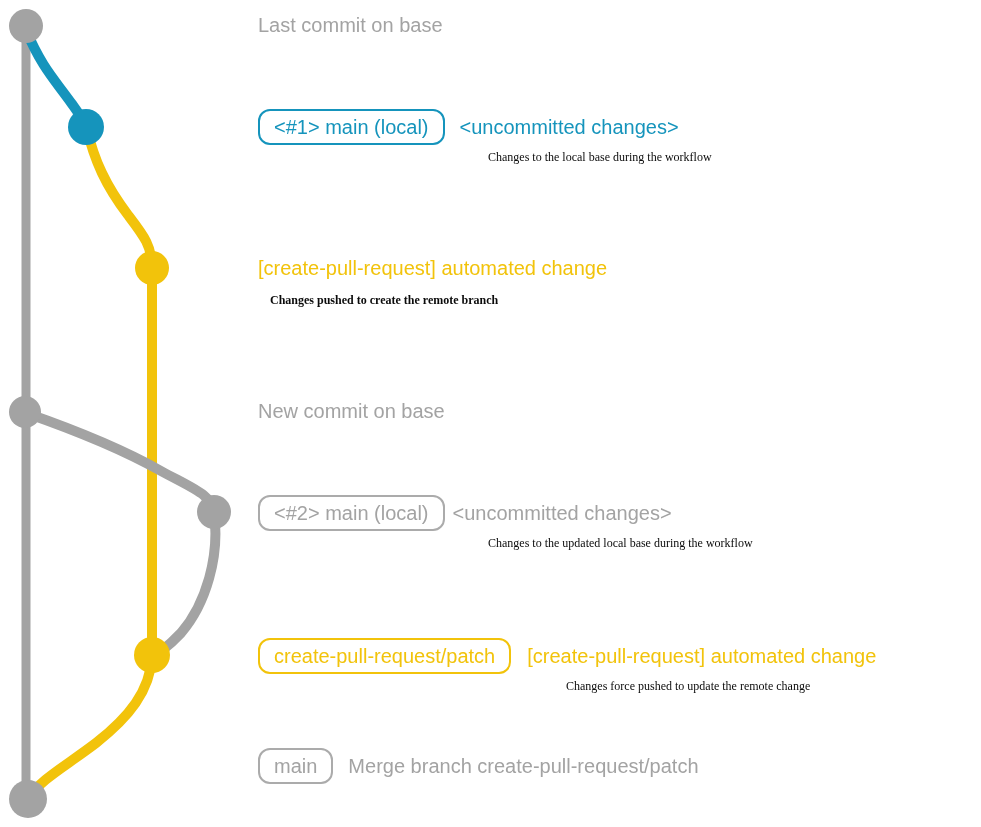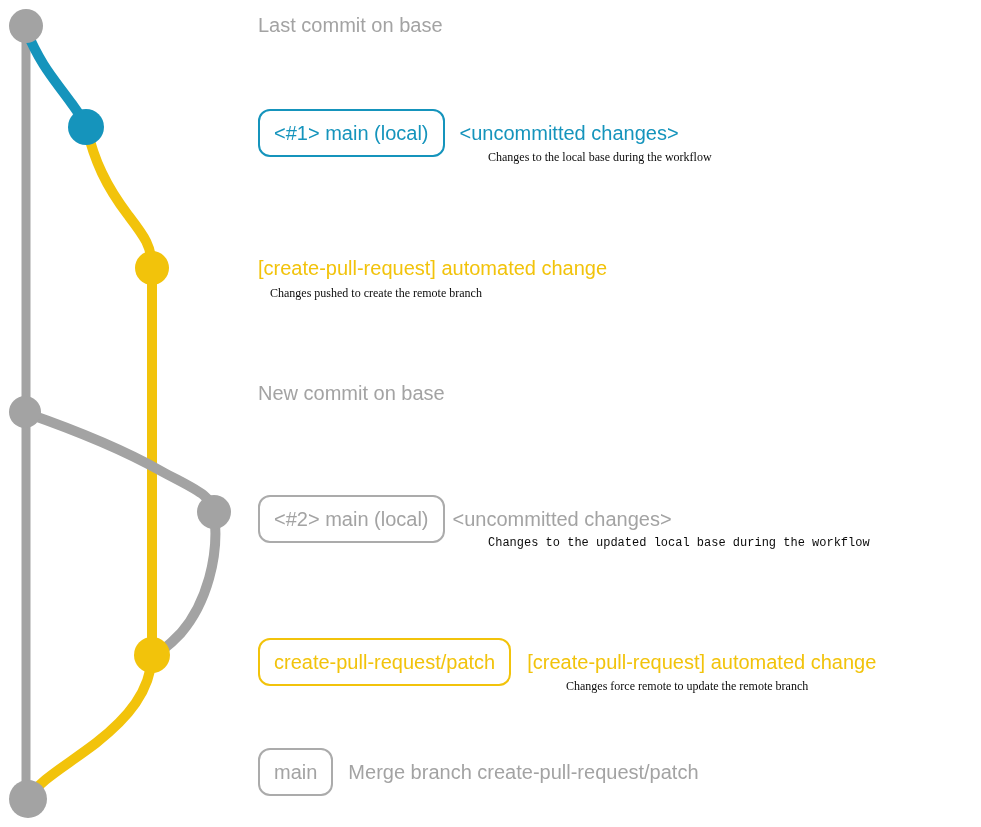--- a/index.html
+++ b/index.html
@@ -29,21 +29,21 @@
     white-space: nowrap;
   }
   .t-gray   { color: #a3a3a3; }
   .t-blue   { color: #1594bc; }
   .t-yellow { color: #f2c30b; }
   .tag {
     display: inline-flex;
     align-items: center;
     justify-content: center;
     height: 32px;
-    padding: 6px 14px;
+    padding: 0 14px;
     border: 2px solid;
     border-radius: 12px;
     font-size: 20px;
   }
   .tag-blue   { border-color: #1594bc; color: #1594bc; }
   .tag-gray   { border-color: #ababab; color: #a3a3a3; }
   .tag-yellow { border-color: #f2c30b; color: #f2c30b; }
   path.branch { fill: none; stroke-linecap: round; }
 </style>
 </head>
@@ -76,36 +76,36 @@
 
   <div class="row" style="left:258px; top:109px;">
     <span class="tag tag-blue">&lt;#1&gt; main (local)</span>
     <span class="sans t-blue">&lt;uncommitted changes&gt;</span>
   </div>
   <div class="serif" style="left:488px; top:146px;">Changes to the local base during the workflow</div>
 
   <div class="row" style="left:258px; top:256px;">
     <span class="sans t-yellow">[create-pull-request] automated change</span>
   </div>
-  <div class="serif" style="left:270px; top:282px;">Changes pushed to create the remote branch</div>
+  <div class="serif" style="left:270px; top:289px;font-weight:bold;">Changes pushed to create the remote branch</div>
 
-  <div class="row" style="left:258px; top:381px;">
+  <div class="row" style="left:258px; top:399px;">
     <span class="sans t-gray">New commit on base</span>
   </div>
 
   <div class="row" style="left:258px; top:495px;gap:8px;">
     <span class="tag tag-gray">&lt;#2&gt; main (local)</span>
     <span class="sans t-gray">&lt;uncommitted changes&gt;</span>
   </div>
-  <div class="serif" style="left:488px; top:532px;font-family:Liberation Mono, monospace;">Changes to the updated local base during the workflow</div>
+  <div class="serif" style="left:488px; top:532px;">Changes to the updated local base during the workflow</div>
 
   <div class="row" style="left:258px; top:638px;gap:16px;">
     <span class="tag tag-yellow">create-pull-request/patch</span>
     <span class="sans t-yellow">[create-pull-request] automated change</span>
   </div>
-  <div class="serif" style="left:566px; top:675px;">Changes force remote to update the remote branch</div>
+  <div class="serif" style="left:566px; top:675px;">Changes force pushed to update the remote change</div>
 
   <div class="row" style="left:258px; top:748px;align-items:center;">
     <span class="tag tag-gray">main</span>
     <span class="sans t-gray">Merge branch create-pull-request/patch</span>
   </div>
 
 </div>
 
 </body></html>

